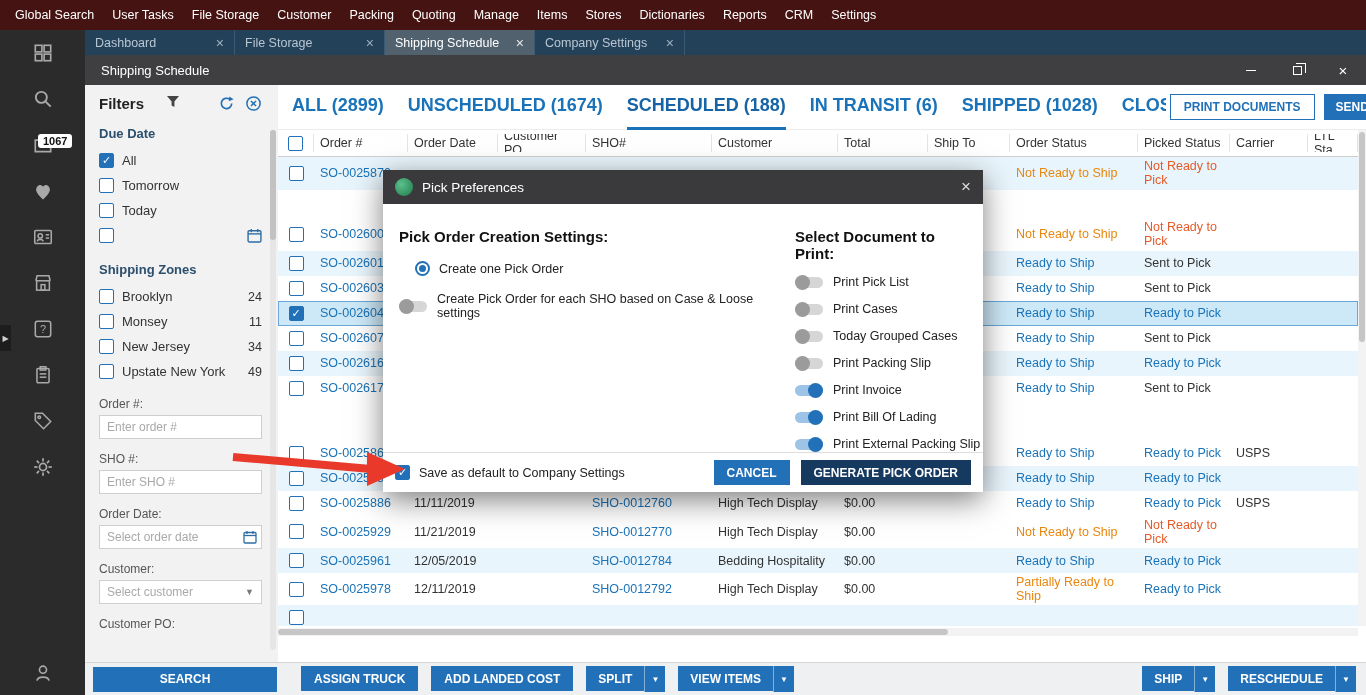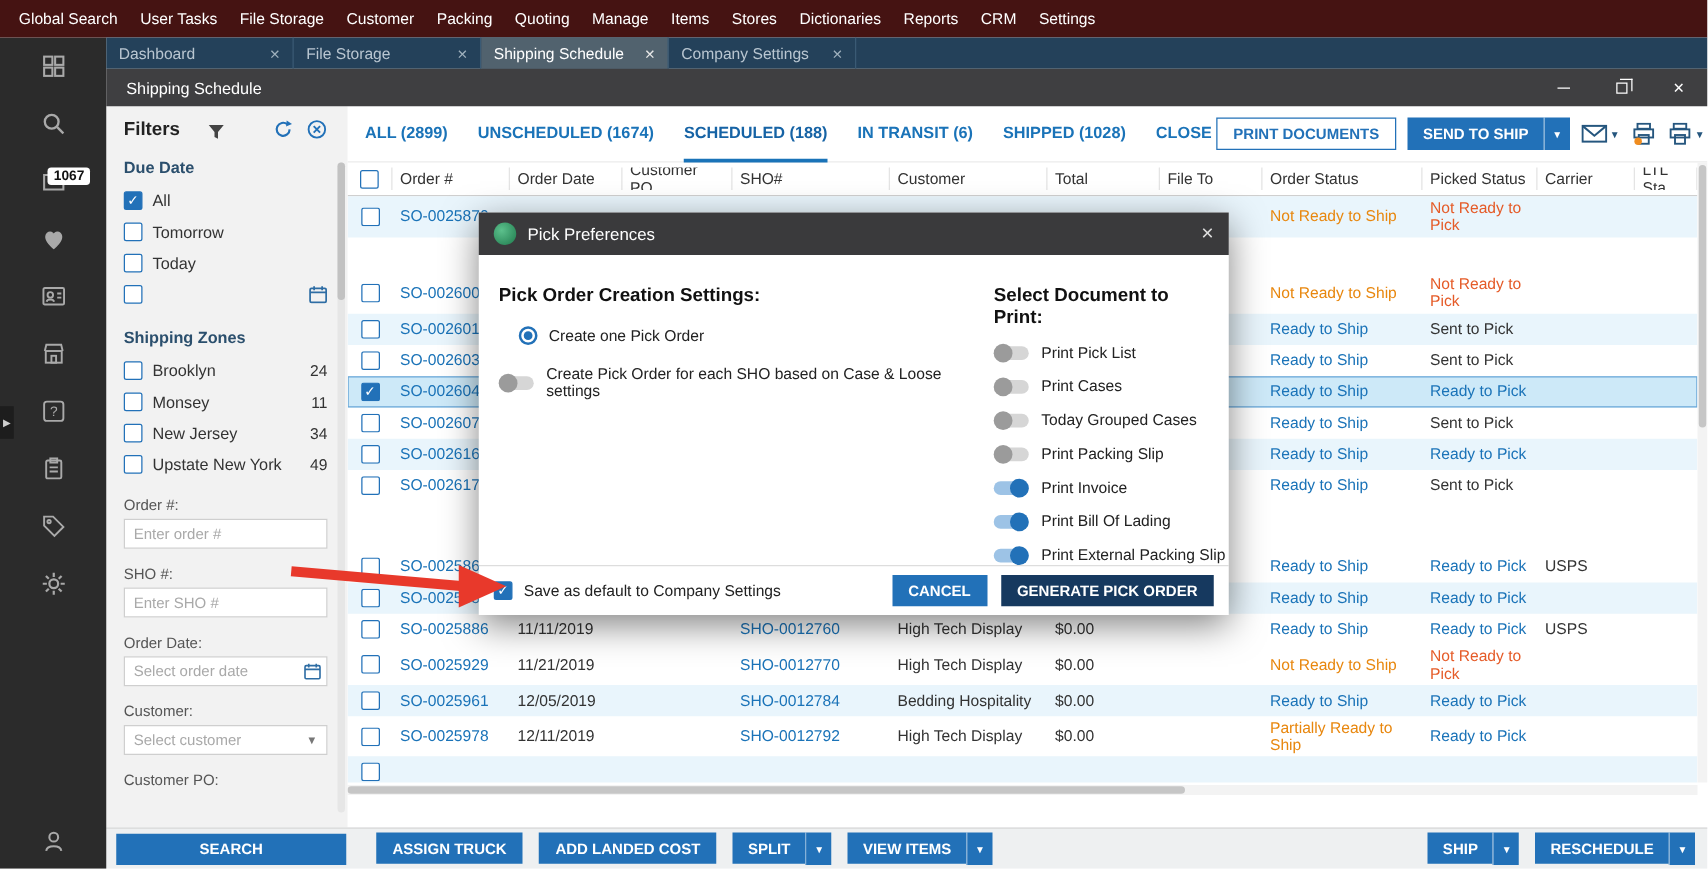--- a/index.html
+++ b/index.html
@@ -28,21 +28,21 @@
   
   .titlebar{position:absolute;left:85px;top:55px;width:1281px;height:30px;background:var(--titlebar-bg);color:#fff;display:flex;align-items:center;padding-left:16px;font-size:13px;z-index:5;}
   .win-btns{margin-left:auto;display:flex;height:30px;}
   .win-btn{width:46px;height:30px;display:flex;align-items:center;justify-content:center;color:#fff;font-size:15px;}
   .glyph-min{width:10px;height:1px;background:#fff;}
   .glyph-restore{width:9px;height:9px;border:1px solid #fff;position:relative;}
   .glyph-restore::before{content:'';position:absolute;left:2px;top:-4px;width:9px;height:9px;border:1px solid #fff;border-bottom:none;border-left:none;}
 
   
   .filters{position:absolute;left:85px;top:85px;width:193px;height:577px;background:var(--panel-bg);padding:10px 16px 0 14px;z-index:3;overflow:hidden;}
-  .filters-head{display:flex;align-items:flex-end;gap:22px;}
+  .filters-head{display:flex;align-items:flex-start;gap:22px;}
   .filters-title{font-size:15px;font-weight:bold;color:#222;}
   .fhead-actions{margin-left:auto;display:flex;gap:10px;align-items:center;}
   .fsection{font-weight:bold;color:#2b4f6d;font-size:13px;margin:14px 0 7px;}
   .fcheck-row{display:flex;align-items:center;gap:8px;height:25px;}
   .cbx{width:15px;height:15px;border:1.5px solid var(--accent);border-radius:2px;background:#fff;flex:0 0 auto;display:flex;align-items:center;justify-content:center;font-size:11px;color:#fff;}
   .cbx.checked{background:var(--accent);}
   .fcheck-label{font-size:13px;color:#333;}
   .fcount{margin-left:auto;font-size:12.5px;color:#333;}
   .cal-right{margin-left:auto;display:flex;}
   .fld-label{font-size:12px;color:#555;margin:13px 0 4px;}
@@ -51,21 +51,21 @@
   .fld::placeholder{color:#a9a9a9;}
   .fld-icon{position:absolute;right:5px;top:5px;}
   .fake-select{width:100%;height:24px;border:1px solid #cfcfcf;background:#fff;font-size:12px;padding:0 7px;color:#a9a9a9;display:flex;align-items:center;}
   .fake-select .car{margin-left:auto;color:#777;font-size:9px;}
   .fscroll{position:absolute;right:2px;top:45px;width:6px;height:520px;background:#e6e6e6;border-radius:3px;}
   .fscroll-thumb{position:absolute;top:0;width:6px;height:110px;background:#c2c2c2;border-radius:3px;}
 
   
   .main{position:absolute;left:278px;top:85px;width:1088px;height:577px;background:#fff;z-index:2;}
   .status-row{height:45px;display:flex;align-items:center;padding-left:14px;position:relative;border-bottom:1px solid #ececec;}
-  .stab{font-size:13px;font-weight:bold;color:var(--status-blue);margin-right:24px;height:45px;display:flex;align-items:center;border-bottom:3px solid transparent;white-space:nowrap;cursor:default;}
+  .stab{font-size:18px;font-weight:bold;color:var(--status-blue);margin-right:24px;height:45px;display:flex;align-items:center;border-bottom:3px solid transparent;white-space:nowrap;cursor:default;}
   .stab.active{color:#1663a5;border-bottom-color:var(--status-blue);}
   .stab.trunc{width:44px;overflow:hidden;margin-right:4px;}
   .tool-group{margin-left:auto;display:flex;align-items:center;gap:9px;padding-right:10px;}
   .btn{height:26px;display:inline-flex;align-items:center;padding:0 13px;font-size:12px;font-weight:bold;border:none;cursor:default;white-space:nowrap;font-family:"Liberation Sans",sans-serif;}
   .btn-outline{background:#fff;color:var(--accent);border:1px solid var(--accent);}
   .btn-fill{background:var(--accent);color:#fff;}
   .btn-dark{background:var(--dark-btn);color:#fff;}
   .split{display:inline-flex;}
   .split .btn{padding:0 12px;}
   .split-arrow{width:21px;height:26px;background:var(--accent);color:#fff;display:flex;align-items:center;justify-content:center;font-size:8px;border-left:1px solid rgba(255,255,255,.45);}
@@ -419,21 +419,21 @@
     <div class="thead">
         <div class="cell c-cb">
           <span class="cbx"></span>
         </div>
         <div class="cell c-order">Order #</div>
         <div class="cell c-date">Order Date</div>
         <div class="cell c-po">Customer PO</div>
         <div class="cell c-sho">SHO#</div>
         <div class="cell c-cust">Customer</div>
         <div class="cell c-total">Total</div>
-        <div class="cell c-shipto">File To</div>
+        <div class="cell c-shipto">Ship To</div>
         <div class="cell c-ostatus">Order Status</div>
         <div class="cell c-pstatus">Picked Status</div>
         <div class="cell c-carrier">Carrier</div>
         <div class="cell c-ltl">LTL Sta</div>
       </div>
     <div>
         <div class="trow alt">
           <div class="cell c-cb">
             <span class="cbx"></span>
           </div>

